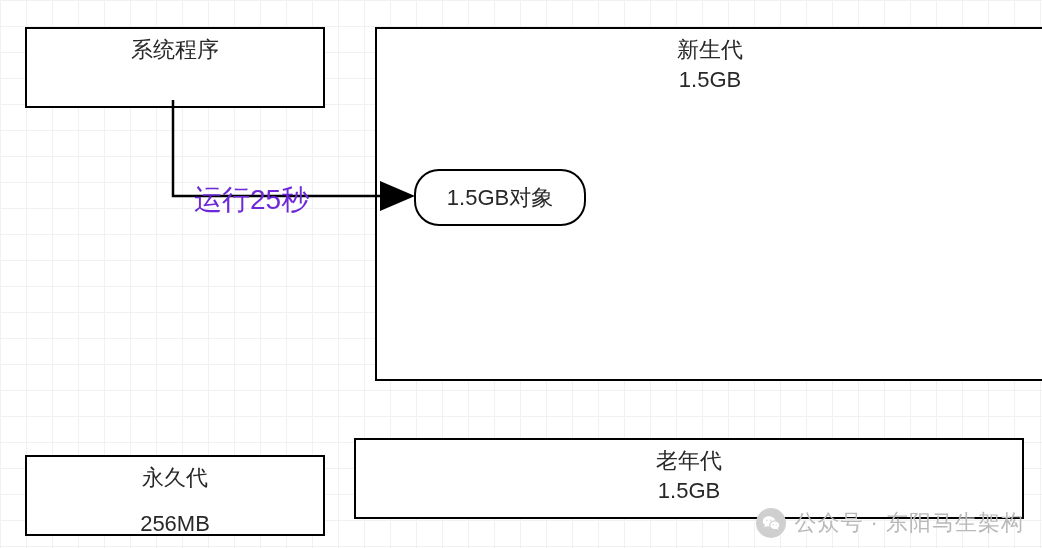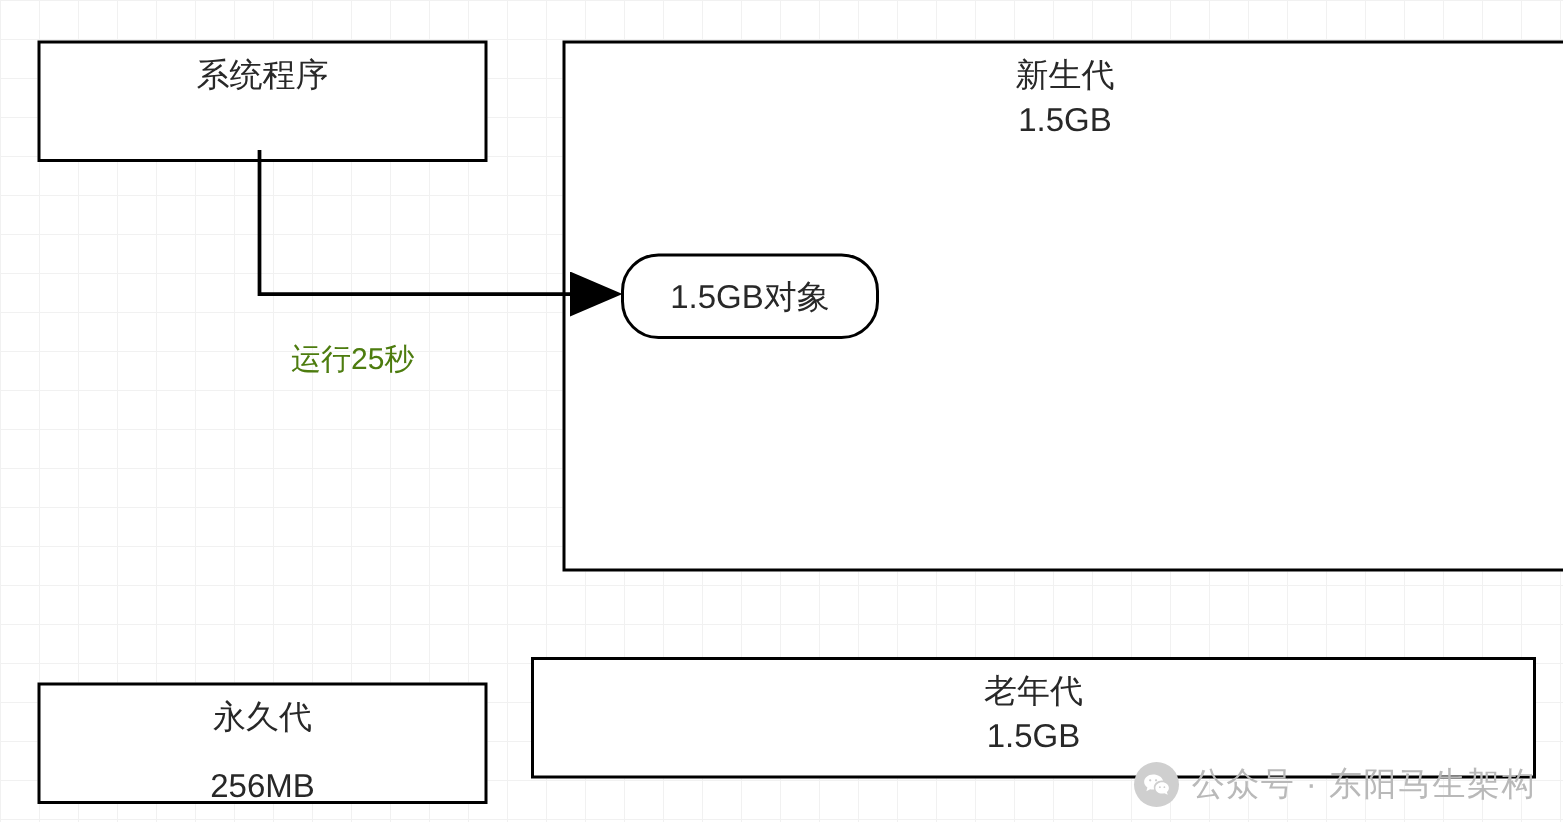--- a/index.html
+++ b/index.html
@@ -36,25 +36,24 @@
     font-size:22px;
     line-height:1.35;
   }
   .box.small{
     justify-content:center;
     padding-top:0;
     border-radius:25px;
   }
   .edge-label{
     position:absolute;
-    font-size:20px;
+    font-size:28px;
     background:transparent;
-    color:#4d7c0f;
+    color:#6d28d9;
     white-space:nowrap;
-    margin-top:45px;
   }
   .watermark{
     position:absolute;
     right:18px;
     bottom:10px;
     display:flex;
     align-items:center;
     gap:8px;
     color:#b9b9b9;
     font-size:22px;

